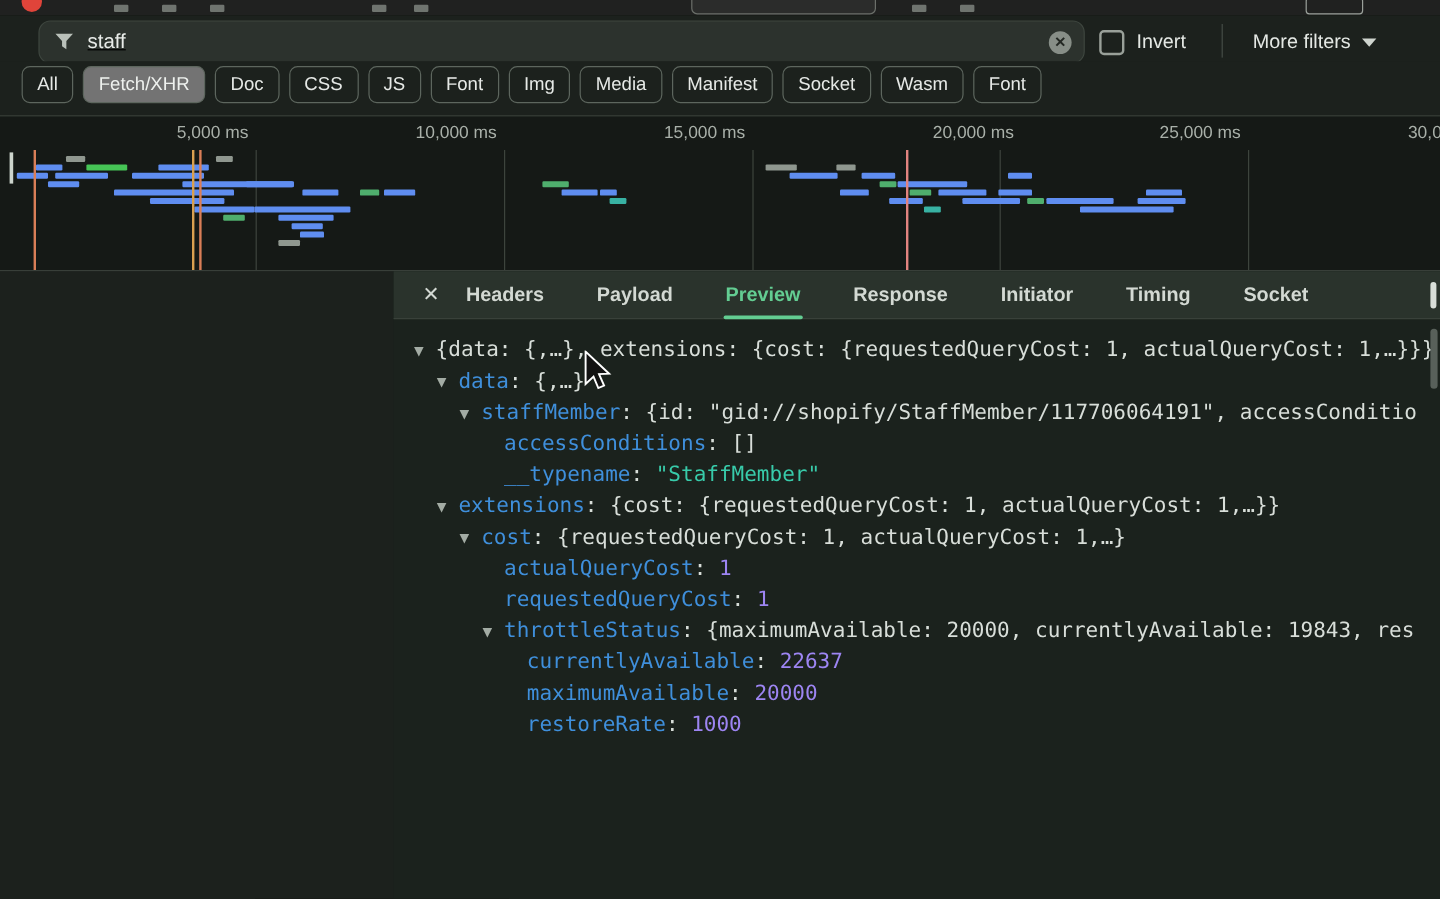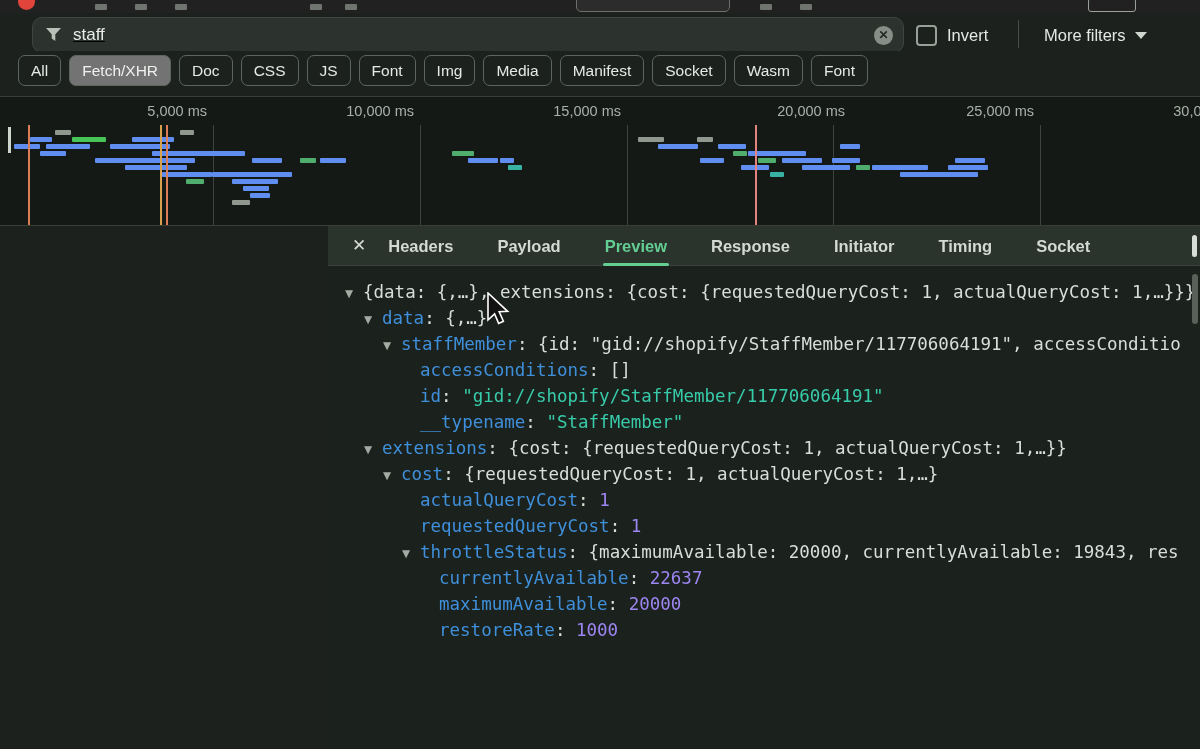--- a/index.html
+++ b/index.html
@@ -195,21 +195,20 @@
         <span class="tab">Initiator</span>
         <span class="tab">Timing</span>
         <span class="tab">Socket</span>
         <div class="tabscroll"></div>
     </div>
     <div class="previewarea">
         <div class="pl" style="padding-left: 0px;"><span class="arrow">▼</span><span class="c-plain">{data: {,…}, extensions: {cost: {requestedQueryCost: 1, actualQueryCost: 1,…}}}</span></div>
         <div class="pl" style="padding-left: 19px;"><span class="arrow">▼</span><span class="c-key">data</span><span class="c-plain">: {,…}</span></div>
         <div class="pl" style="padding-left: 38px;"><span class="arrow">▼</span><span class="c-key">staffMember</span><span class="c-plain">: {id: "gid://shopify/StaffMember/117706064191", accessConditio</span></div>
         <div class="pl" style="padding-left: 57px;"><span class="arrow"></span><span class="c-key">accessConditions</span><span class="c-plain">: []</span></div>
-        <div class="pl" style="padding-left: 57px;"><span class="arrow"></span><span class="c-key">id</span><span class="c-plain">: </span><span class="c-str">"gid://shopify/StaffMember/117706064191"</span></div>
         <div class="pl" style="padding-left: 57px;"><span class="arrow"></span><span class="c-key">__typename</span><span class="c-plain">: </span><span class="c-str">"StaffMember"</span></div>
         <div class="pl" style="padding-left: 19px;"><span class="arrow">▼</span><span class="c-key">extensions</span><span class="c-plain">: {cost: {requestedQueryCost: 1, actualQueryCost: 1,…}}</span></div>
         <div class="pl" style="padding-left: 38px;"><span class="arrow">▼</span><span class="c-key">cost</span><span class="c-plain">: {requestedQueryCost: 1, actualQueryCost: 1,…}</span></div>
         <div class="pl" style="padding-left: 57px;"><span class="arrow"></span><span class="c-key">actualQueryCost</span><span class="c-plain">: </span><span class="c-num">1</span></div>
         <div class="pl" style="padding-left: 57px;"><span class="arrow"></span><span class="c-key">requestedQueryCost</span><span class="c-plain">: </span><span class="c-num">1</span></div>
         <div class="pl" style="padding-left: 57px;"><span class="arrow">▼</span><span class="c-key">throttleStatus</span><span class="c-plain">: {maximumAvailable: 20000, currentlyAvailable: 19843, res</span></div>
         <div class="pl" style="padding-left: 76px;"><span class="arrow"></span><span class="c-key">currentlyAvailable</span><span class="c-plain">: </span><span class="c-num">22637</span></div>
         <div class="pl" style="padding-left: 76px;"><span class="arrow"></span><span class="c-key">maximumAvailable</span><span class="c-plain">: </span><span class="c-num">20000</span></div>
         <div class="pl" style="padding-left: 76px;"><span class="arrow"></span><span class="c-key">restoreRate</span><span class="c-plain">: </span><span class="c-num">1000</span></div>
       </div>

